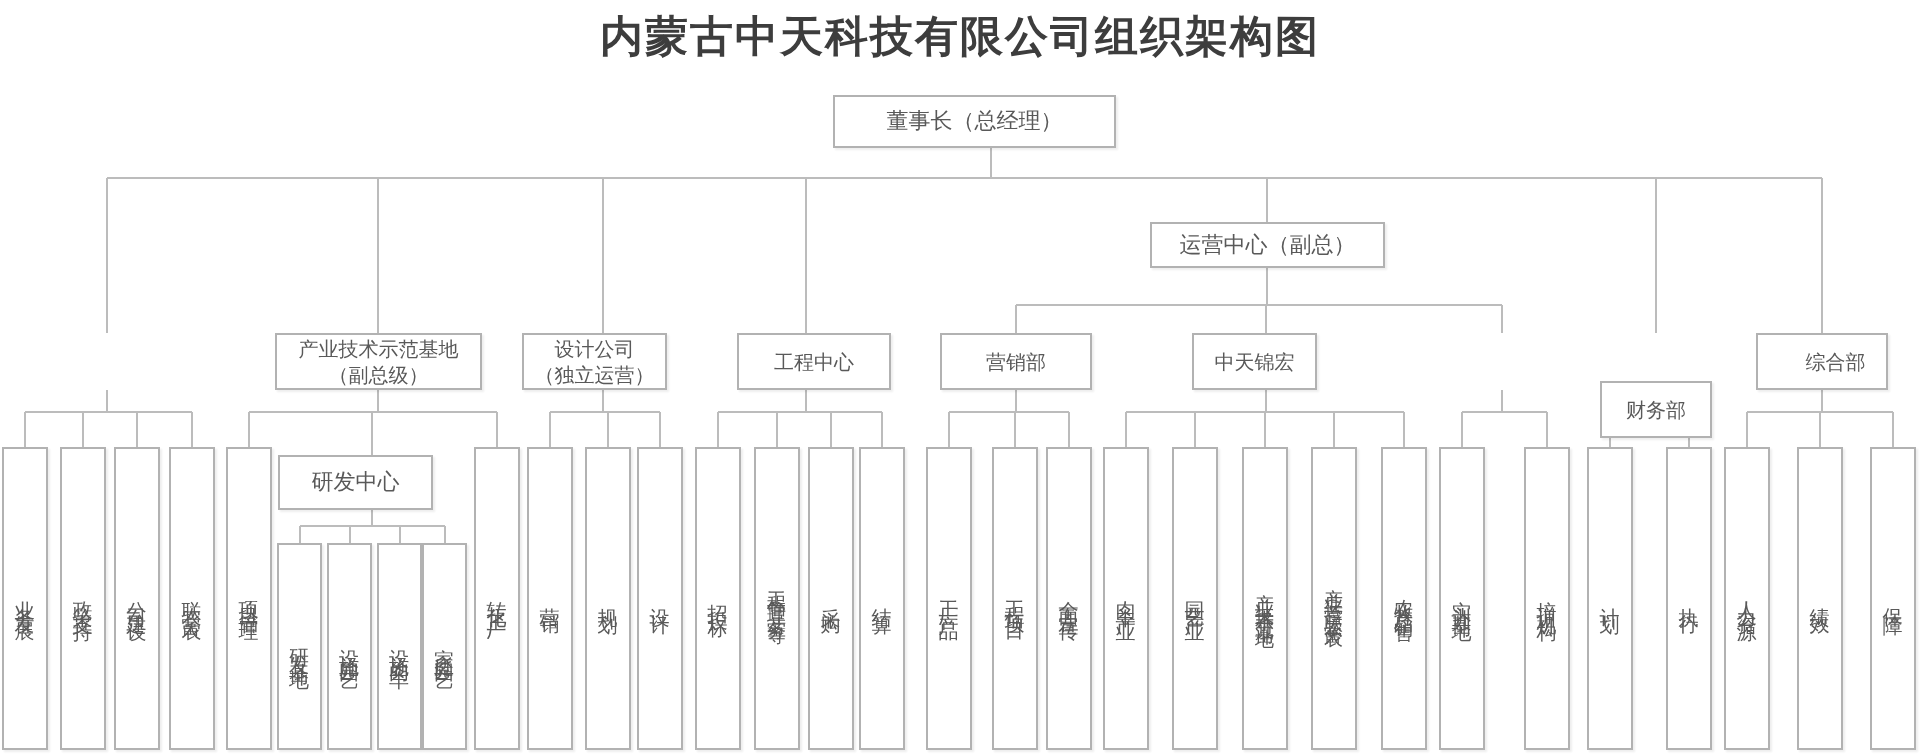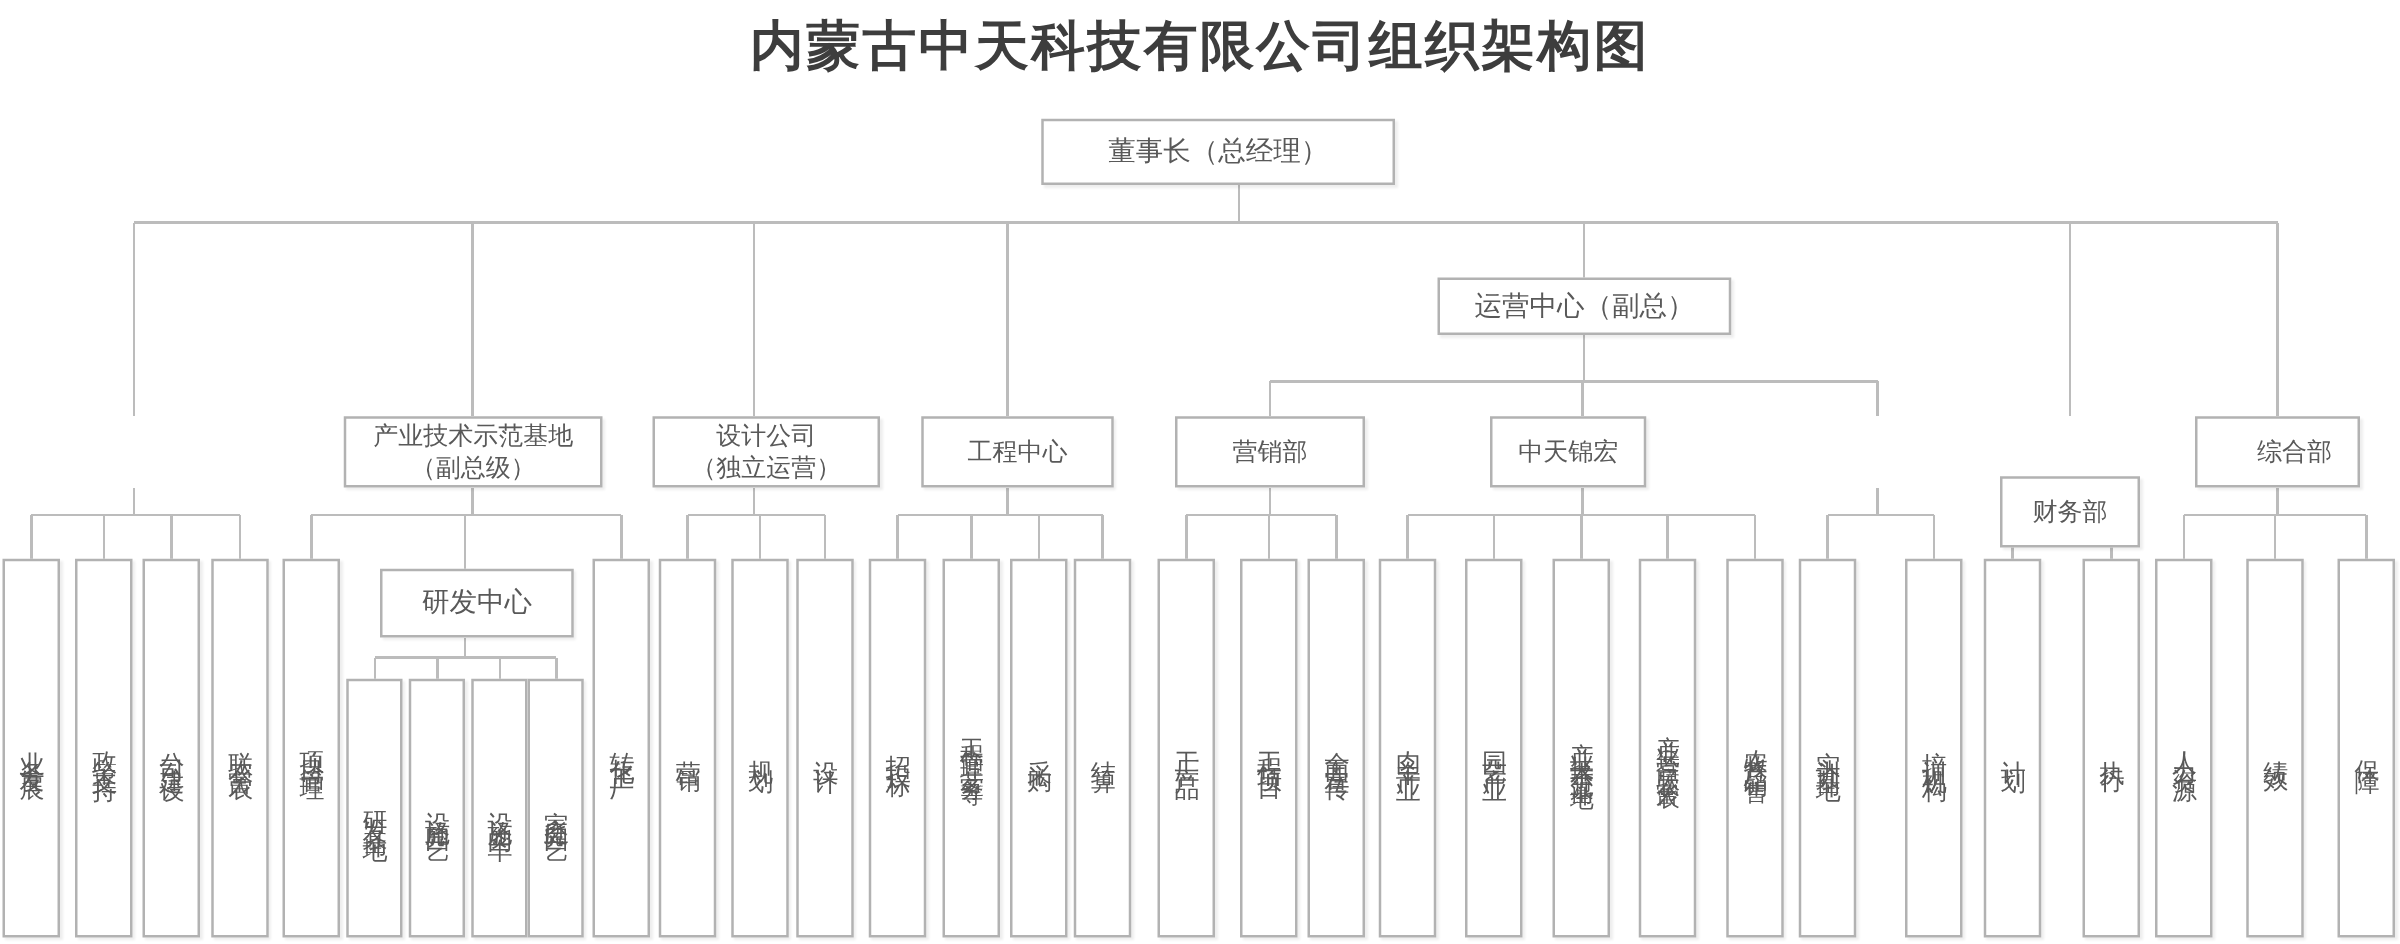--- a/index.html
+++ b/index.html
@@ -8,21 +8,21 @@
   .chart-title{position:absolute;left:0;top:8px;width:1920px;text-align:center;margin:0;
     font-family:"Liberation Serif",serif;font-weight:700;font-size:43px;color:#3d3d3d;letter-spacing:2px;}
   svg.lines{position:absolute;left:0;top:0;}
   .node{position:absolute;box-sizing:border-box;background:#fff;border:2px solid #b2b2b2;
     color:#595959;display:flex;flex-direction:column;align-items:center;justify-content:center;
     box-shadow:2px 2px 2px rgba(0,0,0,0.07);line-height:1.3;}
   .root{left:833px;top:95px;width:283px;height:53px;font-size:22px;}
   .ops{left:1150px;top:222px;width:235px;height:46px;font-size:22px;}
   .dept{top:333px;height:57px;font-size:20px;}
   .dept.small{font-size:18px;}
-  .sub-center{left:304px;top:455px;width:155px;height:55px;font-size:22px;}
+  .sub-center{left:278px;top:455px;width:155px;height:55px;font-size:22px;}
   .leaf{position:absolute;top:447px;width:46px;height:303px;box-sizing:border-box;background:#fff;
     border:2px solid #b2b2b2;box-shadow:2px 2px 2px rgba(0,0,0,0.07);color:#595959;
     writing-mode:vertical-rl;display:flex;align-items:center;justify-content:center;
     font-size:20px;letter-spacing:7px;line-height:1;}
   .leaf.sub{top:543px;height:207px;width:45px;}
   .leaf.long{letter-spacing:5px;font-size:19px;}
 </style>
 </head>
 <body>
 
@@ -60,21 +60,21 @@
   </svg>
 
   <div class="node root">董事长（总经理）</div>
 
   <div class="node ops">运营中心（副总）</div>
 
   <div class="node dept" style="left:275px;width:207px;">
     <span>产业技术示范基地</span>
     <span>（副总级）</span>
   </div>
-  <div class="node dept" style="left:522px;width:182px;">
+  <div class="node dept" style="left:522px;width:145px;">
     <span>设计公司</span>
     <span>（独立运营）</span>
   </div>
   <div class="node dept" style="left:737px;width:154px;">工程中心</div>
   <div class="node dept" style="left:940px;width:152px;">营销部</div>
   <div class="node dept" style="left:1192px;width:125px;">中天锦宏</div>
   <div class="node dept" style="left:1600px;width:112px;margin-top:48px;">财务部</div>
   <div class="node dept" style="left:1756px;width:132px;padding-left:27px;">综合部</div>
 
   <div class="node sub-center">研发中心</div>

